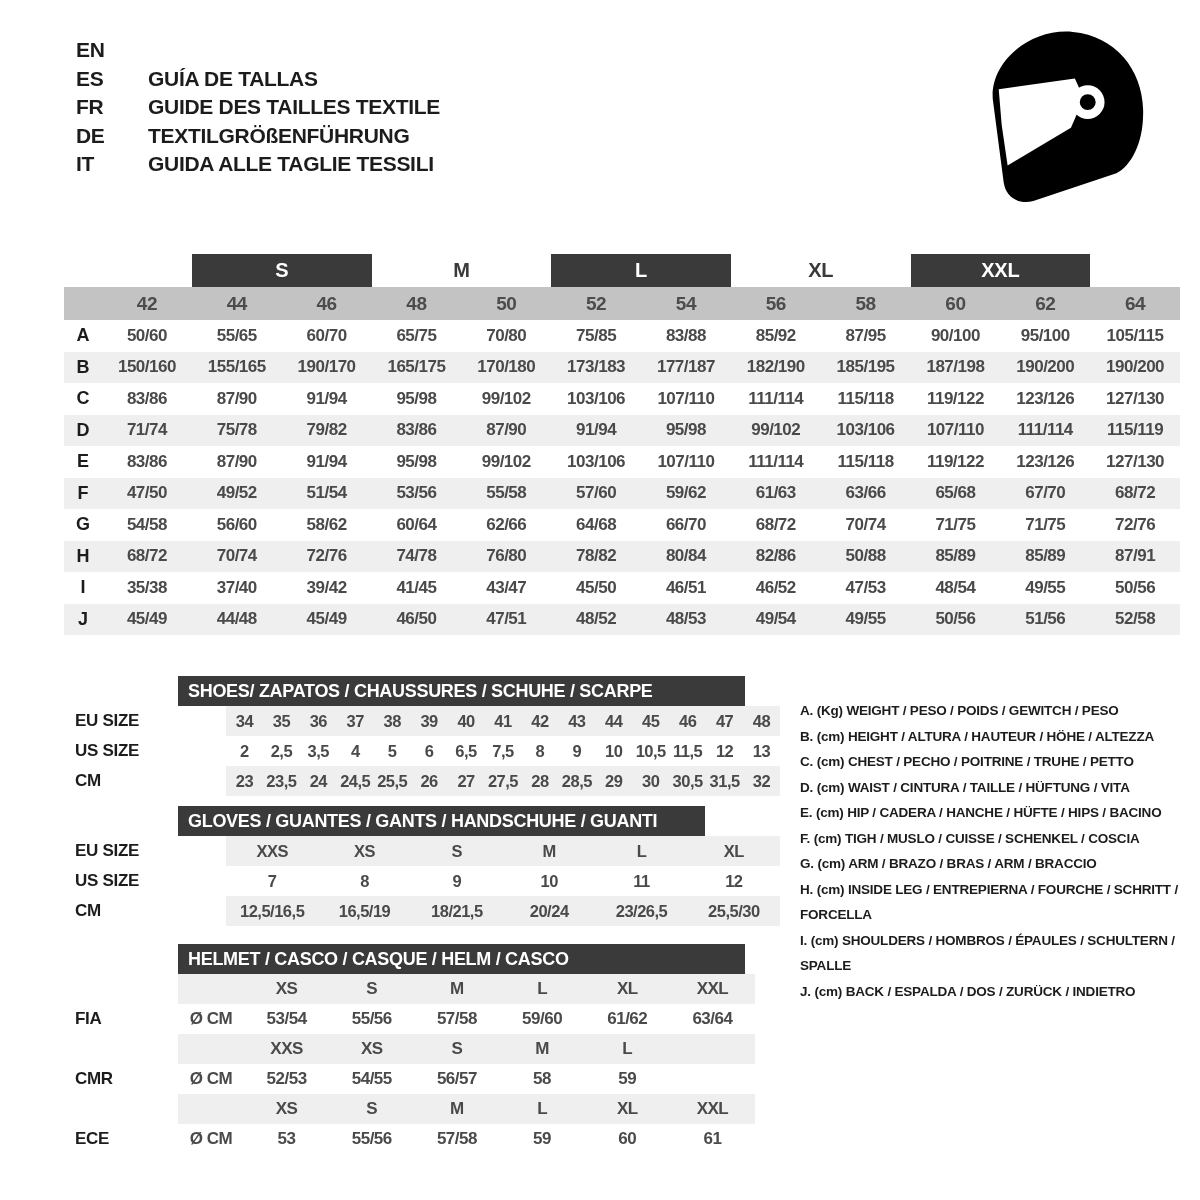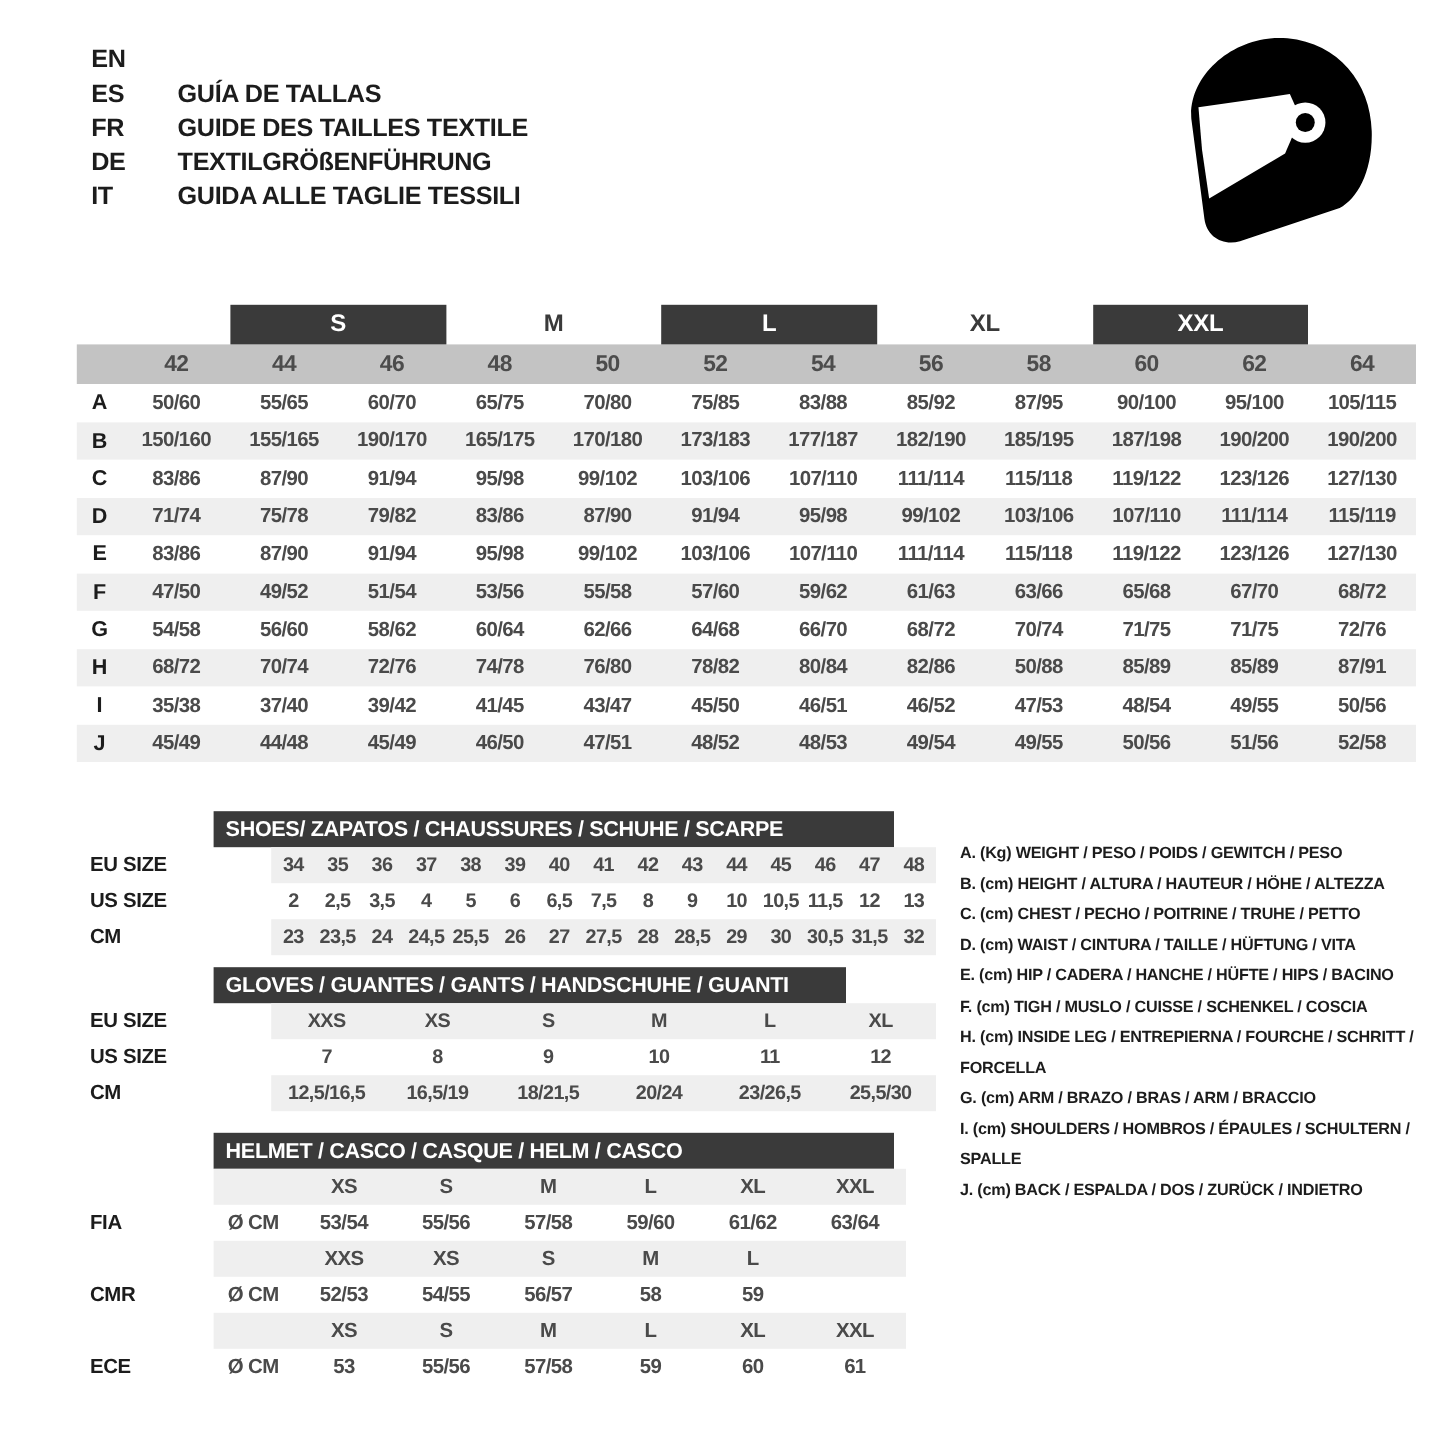--- a/index.html
+++ b/index.html
@@ -741,22 +741,22 @@
       <div>B. (cm) HEIGHT / ALTURA / HAUTEUR / HÖHE / ALTEZZA</div>
 
       <div>C. (cm) CHEST / PECHO / POITRINE / TRUHE / PETTO</div>
 
       <div>D. (cm) WAIST / CINTURA / TAILLE / HÜFTUNG / VITA</div>
 
       <div>E. (cm) HIP / CADERA / HANCHE / HÜFTE / HIPS / BACINO</div>
 
       <div>F. (cm) TIGH / MUSLO / CUISSE / SCHENKEL / COSCIA</div>
 
+      <div>G. (cm) ARM / BRAZO / BRAS / ARM / BRACCIO</div>
+
       <div>H. (cm) INSIDE LEG / ENTREPIERNA / FOURCHE / SCHRITT / FORCELLA</div>
-
-      <div>G. (cm) ARM / BRAZO / BRAS / ARM / BRACCIO</div>
 
       <div>I. (cm) SHOULDERS / HOMBROS / ÉPAULES / SCHULTERN / SPALLE</div>
 
       <div>J. (cm) BACK / ESPALDA / DOS / ZURÜCK / INDIETRO</div>
     </div>
 
 </div>
 
 </body></html>

